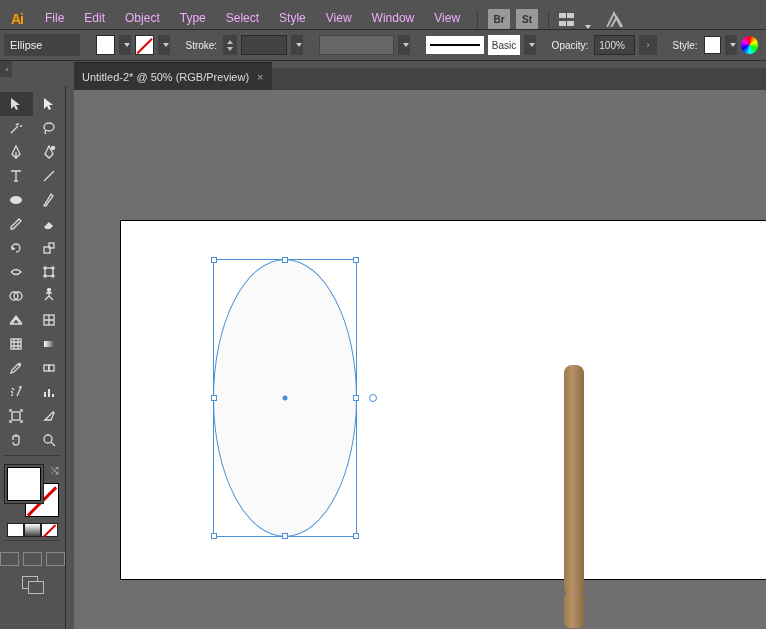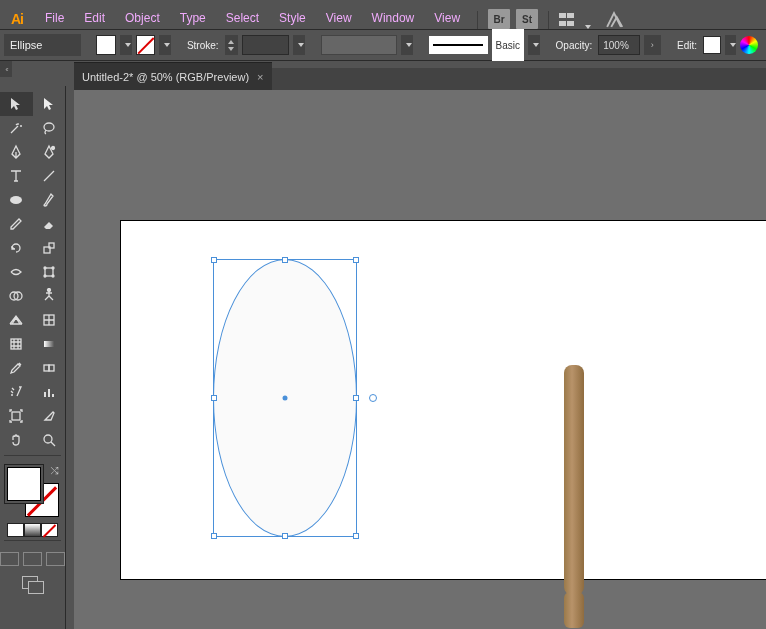--- a/index.html
+++ b/index.html
@@ -142,32 +142,32 @@
     </div>
   <div style="width:8px"></div>
   <div class="disabled-rect"></div>
   <div class="drop">
       <div class="drop-caret"></div>
     </div>
   <div style="width:8px"></div>
   <div class="brush-preview">
       <div class="brush-line"></div>
     </div>
-  <span class="lbl" style="color:#333;background:#fff;height:32px;display:flex;align-items:center;padding:0 4px">Basic</span>
+  <span class="lbl" style="color:#333;background:#fff;height:20px;display:flex;align-items:center;padding:0 4px">Basic</span>
   <div class="drop">
       <div class="drop-caret"></div>
     </div>
   <div style="width:6px"></div>
   <span class="lbl">Opacity:</span>
   <div class="field" style="width:42px">100%</div>
   <div class="drop" style="width:18px">
       <span style="color:#bbb;font-size:9px">›</span>
     </div>
   <div style="width:6px"></div>
-  <span class="lbl">Edit:</span>
+  <span class="lbl">Style:</span>
   <div class="swatch white" style="width:18px;height:18px"></div>
   <div class="drop">
       <div class="drop-caret"></div>
     </div>
   <div class="color-wheel"></div>
 </div>
 
 <div class="collapse-strip"></div>
 
 <div class="tabrow">

